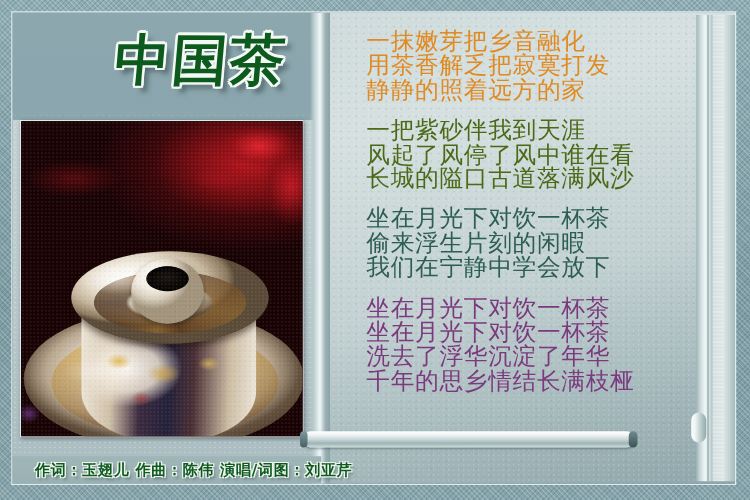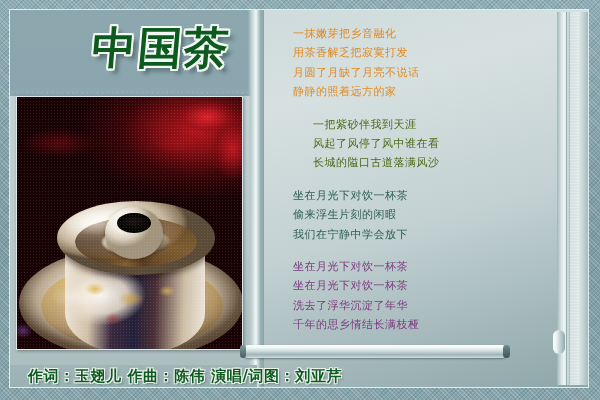--- a/index.html
+++ b/index.html
@@ -201,21 +201,21 @@
     position:absolute;inset:0;pointer-events:none;
     background-image:
       radial-gradient(rgba(255,255,255,.10) 0.5px, transparent 0.6px),
       radial-gradient(rgba(0,0,0,.12) 0.5px, transparent 0.6px);
     background-size:3px 3px,4px 4px;background-position:0 0,1px 2px;
   }
   
   #lyrics{
     position:absolute;left:283px;top:14px;width:238px;
     line-height:19.4px;
-    font-size:11px;
+    font-size:19px;
     letter-spacing:.5px;
     white-space:nowrap;
     user-select:none;
   }
   #lyrics .stanza{margin-bottom:13px;}
   #lyrics .line{height:19.4px;}
   
   #vbar{
     position:absolute;left:547px;top:2px;width:31px;height:373px;
     background:linear-gradient(90deg,
@@ -253,21 +253,21 @@
     background:linear-gradient(90deg,#ffffff 0%,#eaf1f1 30%,#bfd0d1 60%,#93a9ac 100%);
   }
   
   #credits{
     position:absolute;left:0;top:355px;width:247px;height:22px;
     display:flex;align-items:center;
     background:linear-gradient(180deg,#a0b5b8 0%,#9ab1b4 100%);
   }
   #credits .txt{
     margin-left:18px;
-    font-size:15px;
+    font-size:12px;
     font-weight:bold;
     letter-spacing:.6px;
     color:#0e5a20;
     text-shadow:-1px -1px 0 #eef5ef,1px -1px 0 #eef5ef,-1px 1px 0 #eef5ef,1px 1px 0 #eef5ef,2px 2px 2px rgba(40,60,60,.4);
     white-space:nowrap;
     user-select:none;
   }
   
   .tophi{
     position:absolute;left:0;top:0;width:578px;height:1px;background:rgba(255,255,255,.65);
@@ -305,24 +305,23 @@
       <div class="ph-knob"></div>
       <div class="ph-knob-hole"></div>
       <div class="ph-shine"></div>
       <div class="ph-noise"></div>
     </div>
 
     <div id="lyrics">
         <div class="stanza" style="color: rgb(224, 138, 34);">
           <div class="line">一抹嫩芽把乡音融化</div>
           <div class="line">用茶香解乏把寂寞打发</div>
-          <div class="line">月圆了月缺了月亮不说话</div>
           <div class="line">静静的照着远方的家</div>
         </div>
-        <div class="stanza" style="color: rgb(74, 106, 23); margin-left: 20px;">
+        <div class="stanza" style="color: rgb(74, 106, 23);">
           <div class="line">一把紫砂伴我到天涯</div>
           <div class="line">风起了风停了风中谁在看</div>
           <div class="line">长城的隘口古道落满风沙</div>
         </div>
         <div class="stanza" style="color: rgb(44, 94, 82);">
           <div class="line">坐在月光下对饮一杯茶</div>
           <div class="line">偷来浮生片刻的闲暇</div>
           <div class="line">我们在宁静中学会放下</div>
         </div>
         <div class="stanza" style="color: rgb(123, 58, 126);">

